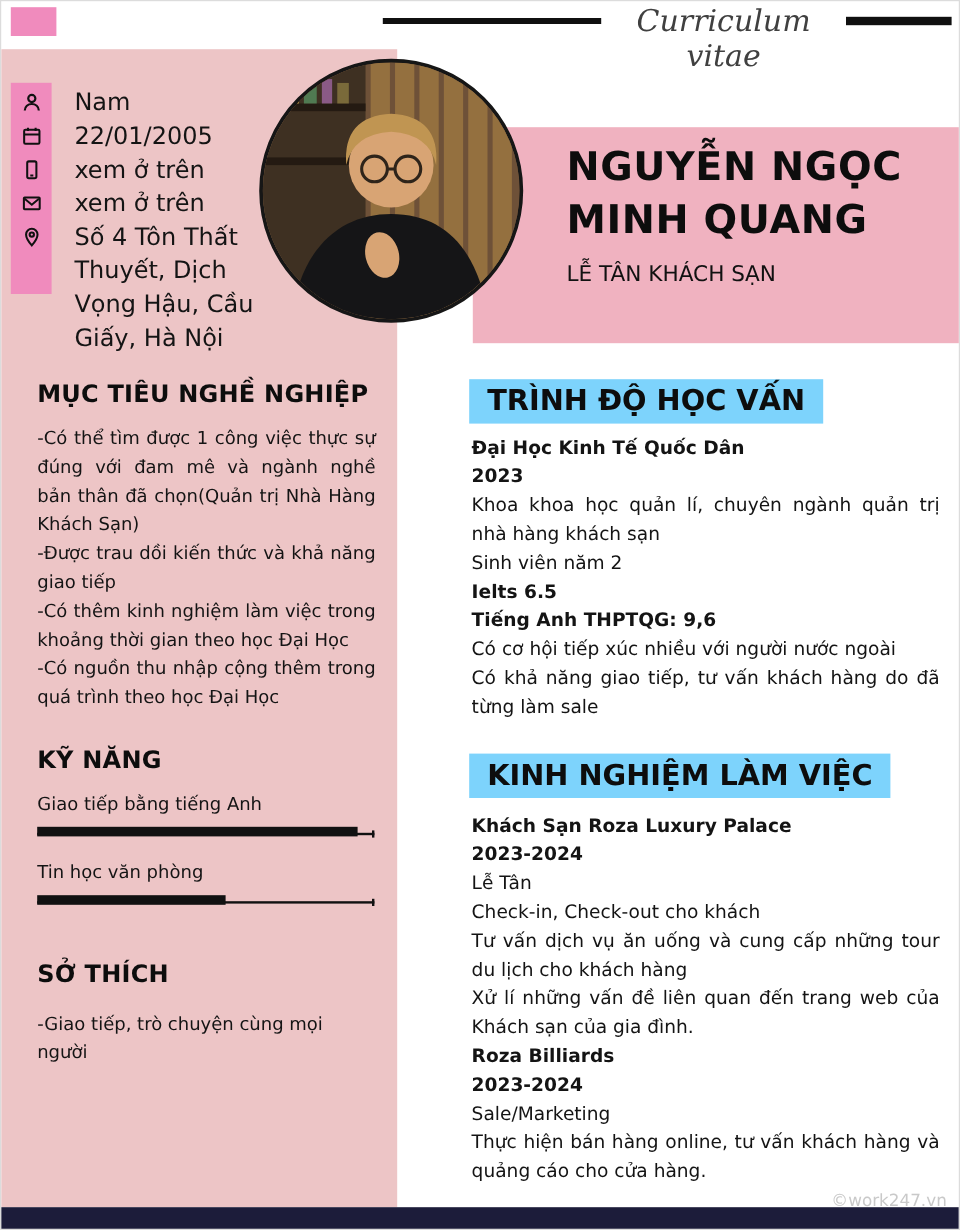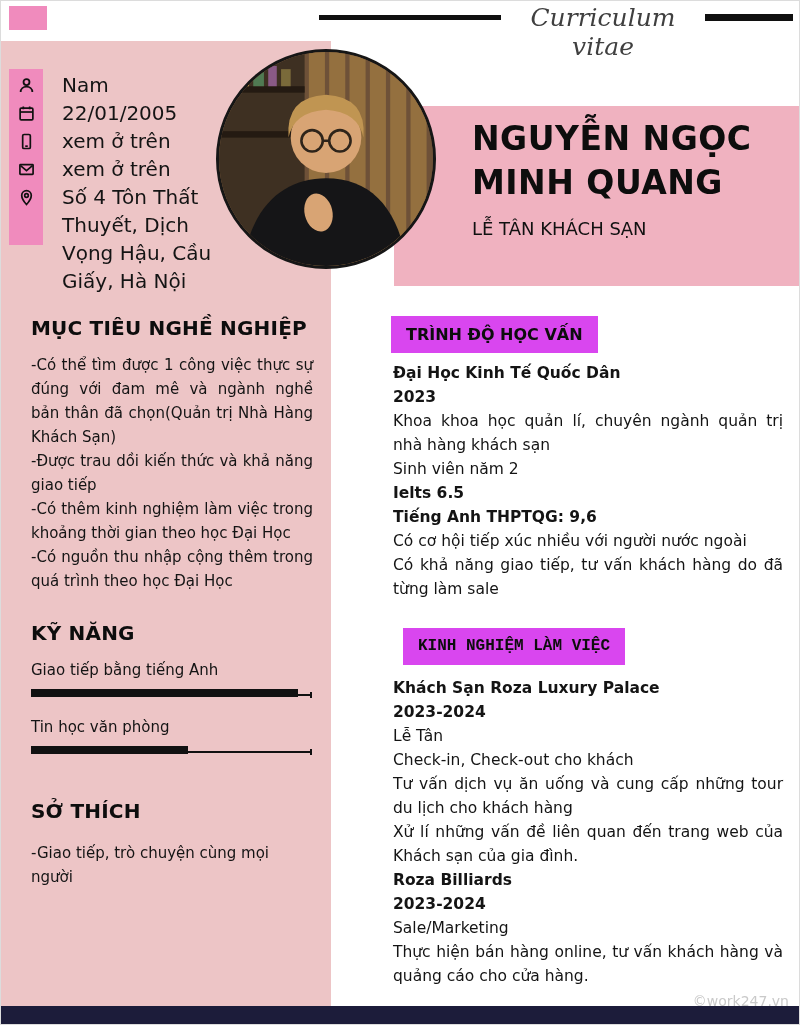--- a/index.html
+++ b/index.html
@@ -44,24 +44,24 @@
   .skills{position:absolute;left:30px;top:660px;width:281px;}
   .skill-label{font-size:15px;margin-bottom:10px;}
   .skill-bar{position:relative;height:8px;margin-bottom:21px;}
   .skill-track{position:absolute;left:0;right:0;bottom:1px;height:2px;background:#111;}
   .skill-track::after{content:"";position:absolute;right:0;bottom:-2px;width:2px;height:6px;background:#111;}
   .skill-fill{position:absolute;left:0;bottom:0;height:8px;background:#111;}
   #hobby-h{top:798px;}
   .hobby-text{position:absolute;left:30px;top:840px;width:282px;font-size:15px;line-height:24px;}
 
   
-  .sec-header{position:absolute;background:#d946ef;height:37px;line-height:37px;padding:0 15px;
-              font-size:16px;font-weight:bold;color:#0d0d0d;white-space:nowrap;}
+  .sec-header{position:absolute;background:#7dd3fc;height:37px;line-height:37px;padding:0 15px;
+              font-size:24px;font-weight:bold;color:#0d0d0d;white-space:nowrap;}
   #edu-header{left:390px;top:315px;}
-  #exp-header{left:402px;top:627px;font-family:Liberation Mono, monospace;}
+  #exp-header{left:390px;top:627px;}
   .rlines{position:absolute;left:392px;width:390px;font-size:15.5px;line-height:24px;}
   #edu-lines{top:360px;}
   #exp-lines{top:675px;}
   .rline{text-align:justify;}
   .rline.bold{font-weight:bold;text-align:left;}
 
   
   .watermark{position:absolute;right:10px;top:992px;font-size:14px;color:#c9c9c9;}
   .bottom-bar{position:absolute;left:0;top:1005px;width:100%;height:20px;background:#1c1c3a;}
 </style>

